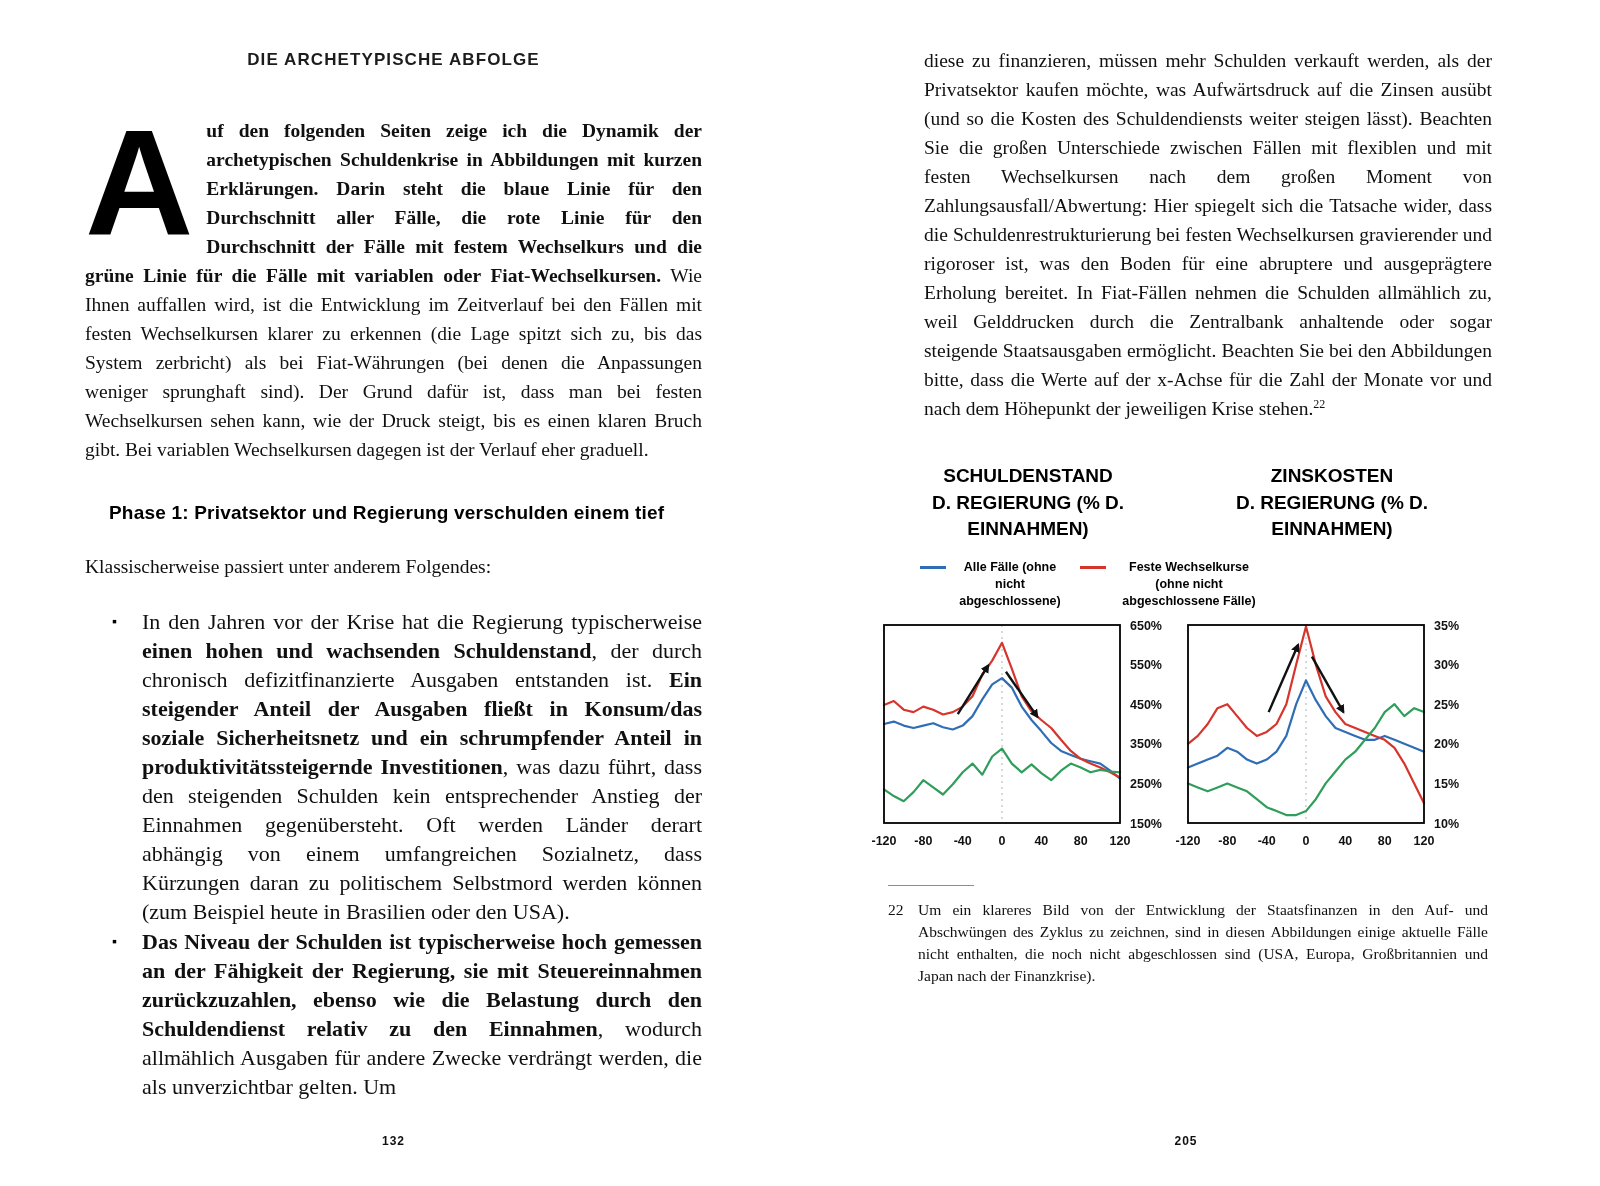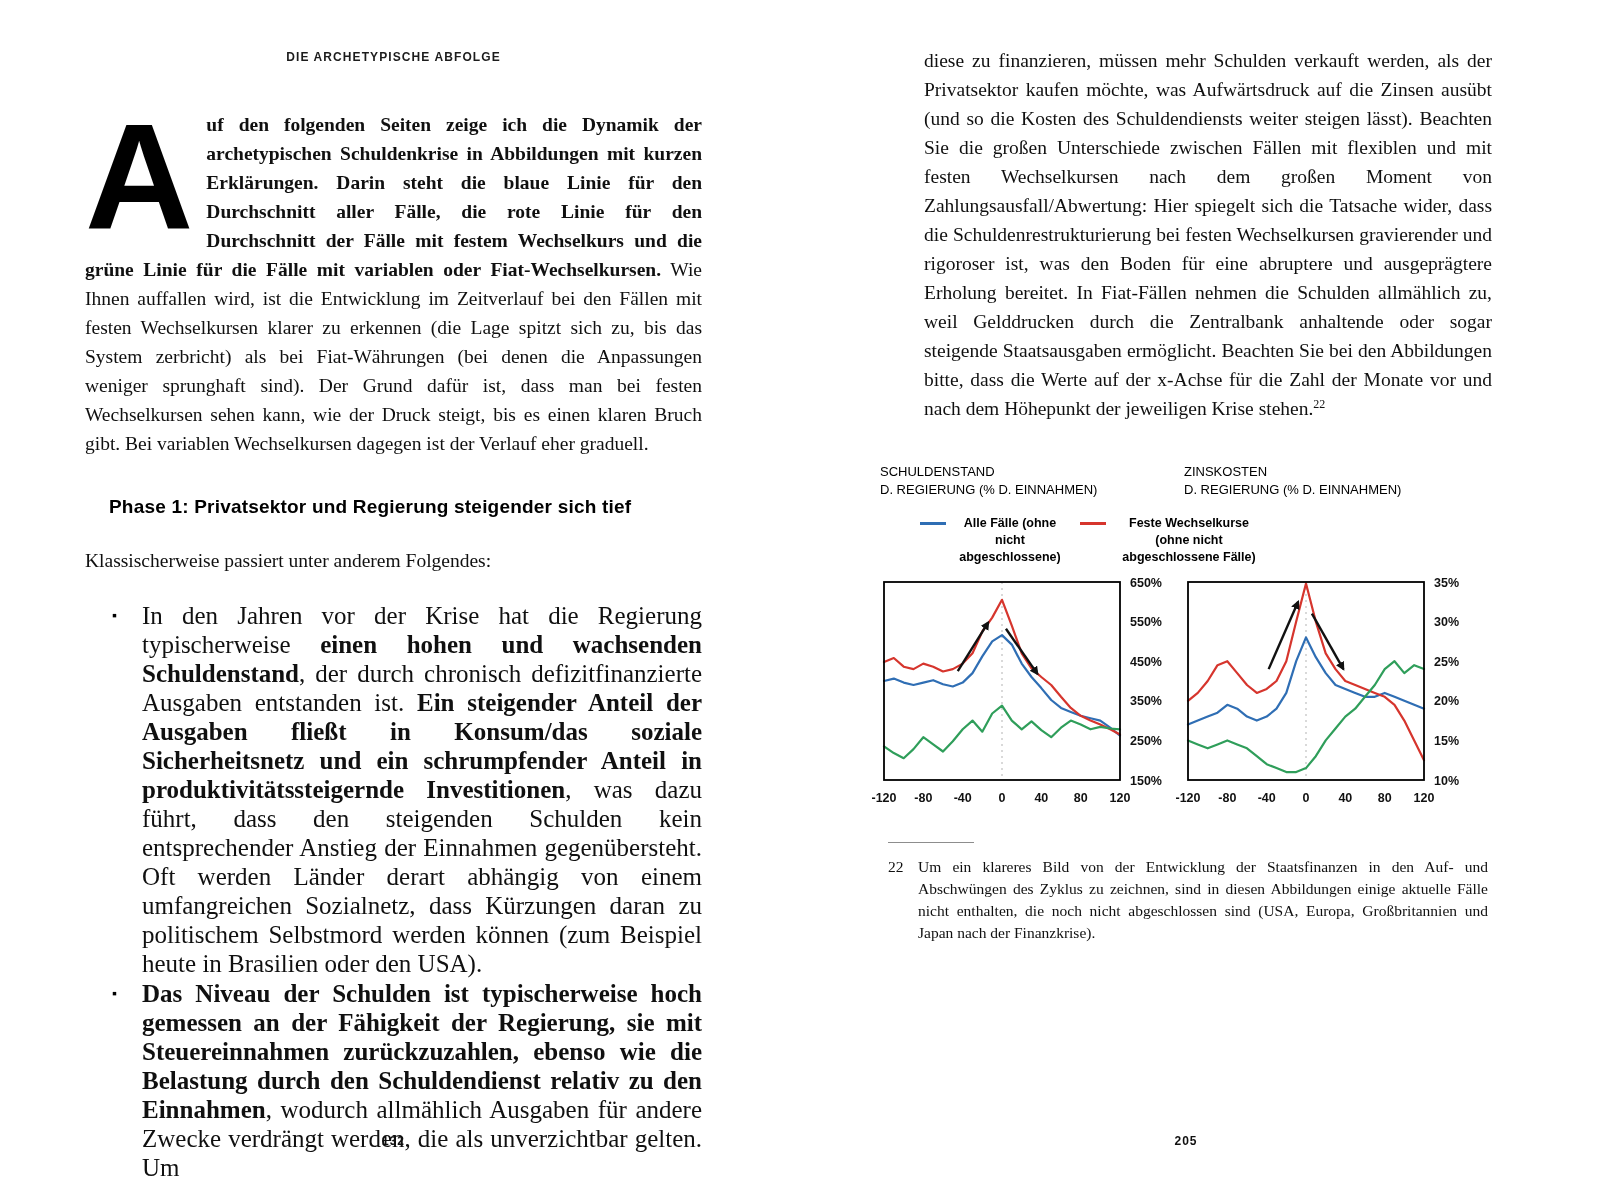--- a/index.html
+++ b/index.html
@@ -9,63 +9,63 @@
     font-family:"Liberation Serif", serif; color:#101010;
     overflow:hidden;
   }
   .page-col { position:absolute; top:0; height:1186px; }
   #left-col  { left:85px;  width:617px; }
   #right-col { left:880px; width:612px; }
 
   .running-head {
     margin-top:50px; text-align:center;
     font-family:"Liberation Sans", sans-serif; font-weight:bold;
-    font-size:12px; letter-spacing:1.1px; color:#1c1c1c; white-space:nowrap;
+    font-size:17px; letter-spacing:1.1px; color:#1c1c1c; white-space:nowrap;
   }
 
   .para { font-size:19.5px; line-height:29px; text-align:justify; }
   .intro-para { margin-top:46px; }
   .dropcap {
     float:left; font-family:"Liberation Sans", sans-serif; font-weight:bold;
     font-size:150px; line-height:0.78; margin:8px 16px 0 0; letter-spacing:-3px; color:#000;
   }
   .b { font-weight:bold; }
   sup { font-size:12px; line-height:0; vertical-align:super; }
 
   .subheading {
     margin:38px 0 0 24px;
     font-family:"Liberation Sans", sans-serif; font-weight:bold;
     font-size:19px; color:#000; letter-spacing:0.2px;
   }
   .lead-in { margin-top:28px; }
 
   .bullets { list-style:none; margin-top:26px; }
   .bullets li {
-    position:relative; padding-left:57px; font-size:25px; line-height:29px;
+    position:relative; padding-left:57px; font-size:22px; line-height:29px;
     text-align:justify; margin-top:1px;
   }
   .bullets li::before {
     content:"▪"; position:absolute; left:27px; top:0px; font-size:14px; color:#000;
   }
 
   .page-number {
     position:absolute; top:1134px; left:0; width:100%; text-align:center;
     font-family:"Liberation Sans", sans-serif; font-weight:bold;
     font-size:12px; letter-spacing:1px;
   }
 
   
   .cont-para { margin:46px 0 0 44px; width:568px; }
 
   .figure { margin-top:40px; }
   .chart-titles { display:flex; }
   .chart-title {
-    width:296px; text-align:left;
-    font-family:"Liberation Sans", sans-serif; font-weight:normal;
-    font-size:13px; line-height:1.4; color:#000;
+    width:296px; text-align:center;
+    font-family:"Liberation Sans", sans-serif; font-weight:bold;
+    font-size:19px; line-height:1.4; color:#000;
   }
   .chart-title + .chart-title { margin-left:8px; }
 
   .legend { display:flex; margin:16px 0 8px 40px;text-align:center; }
   .legend-item { display:flex; margin-right:14px; }
   .legend-line { display:block; width:26px; height:3px; margin:7px 8px 0 0; }
   .legend-text {
     font-family:"Liberation Sans", sans-serif; font-weight:bold;
     font-size:12.5px; line-height:1.35; color:#000;
   }
@@ -90,21 +90,21 @@
   .fn-num { position:absolute; left:0; top:0; }
 </style>
 </head>
 <body>
 
 <div class="page-col" id="left-col">
   <div class="running-head">DIE ARCHETYPISCHE ABFOLGE</div>
 
   <p class="para intro-para"><span class="dropcap">A</span><span><span class="b">uf den folgenden Seiten zeige ich die Dynamik der archetypischen Schuldenkrise in Abbildungen mit kurzen Erklärungen. Darin steht die blaue Linie für den Durchschnitt aller Fälle, die rote Linie für den Durchschnitt der Fälle mit festem Wechselkurs und die grüne Linie für die Fälle mit variablen oder Fiat-Wechselkursen.</span><span> Wie Ihnen auffallen wird, ist die Entwicklung im Zeitverlauf bei den Fällen mit festen Wechselkursen klarer zu erkennen (die Lage spitzt sich zu, bis das System zerbricht) als bei Fiat-Währungen (bei denen die Anpassungen weniger sprunghaft sind). Der Grund dafür ist, dass man bei festen Wechselkursen sehen kann, wie der Druck steigt, bis es einen klaren Bruch gibt. Bei variablen Wechselkursen dagegen ist der Verlauf eher graduell.</span></span></p>
 
-  <h2 class="subheading">Phase 1: Privatsektor und Regierung steigender sich tief</h2>
+  <h2 class="subheading">Phase 1: Privatsektor und Regierung verschulden einem tief</h2>
 
   <p class="para lead-in">Klassischerweise passiert unter anderem Folgendes:</p>
 
   <ul class="bullets">
     <li><span>In den Jahren vor der Krise hat die Regierung typischerweise </span><span class="b">einen hohen und wachsenden Schuldenstand</span><span>, der durch chronisch defizitfinanzierte Ausgaben entstanden ist. </span><span class="b">Ein steigender Anteil der Ausgaben fließt in Konsum/das soziale Sicherheitsnetz und ein schrumpfender Anteil in produktivitätssteigernde Investitionen</span><span>, was dazu führt, dass den steigenden Schulden kein entsprechender Anstieg der Einnahmen gegenübersteht. Oft werden Länder derart abhängig von einem umfangreichen Sozialnetz, dass Kürzungen daran zu politischem Selbstmord werden können (zum Beispiel heute in Brasilien oder den USA).</span></li>
     <li><span class="b">Das Niveau der Schulden ist typischerweise hoch gemessen an der Fähigkeit der Regierung, sie mit Steuereinnahmen zurückzuzahlen, ebenso wie die Belastung durch den Schuldendienst relativ zu den Einnahmen</span><span>, wodurch allmählich Ausgaben für andere Zwecke verdrängt werden, die als unverzichtbar gelten. Um</span></li>
   </ul>
 
   <div class="page-number">132</div>
 </div>

